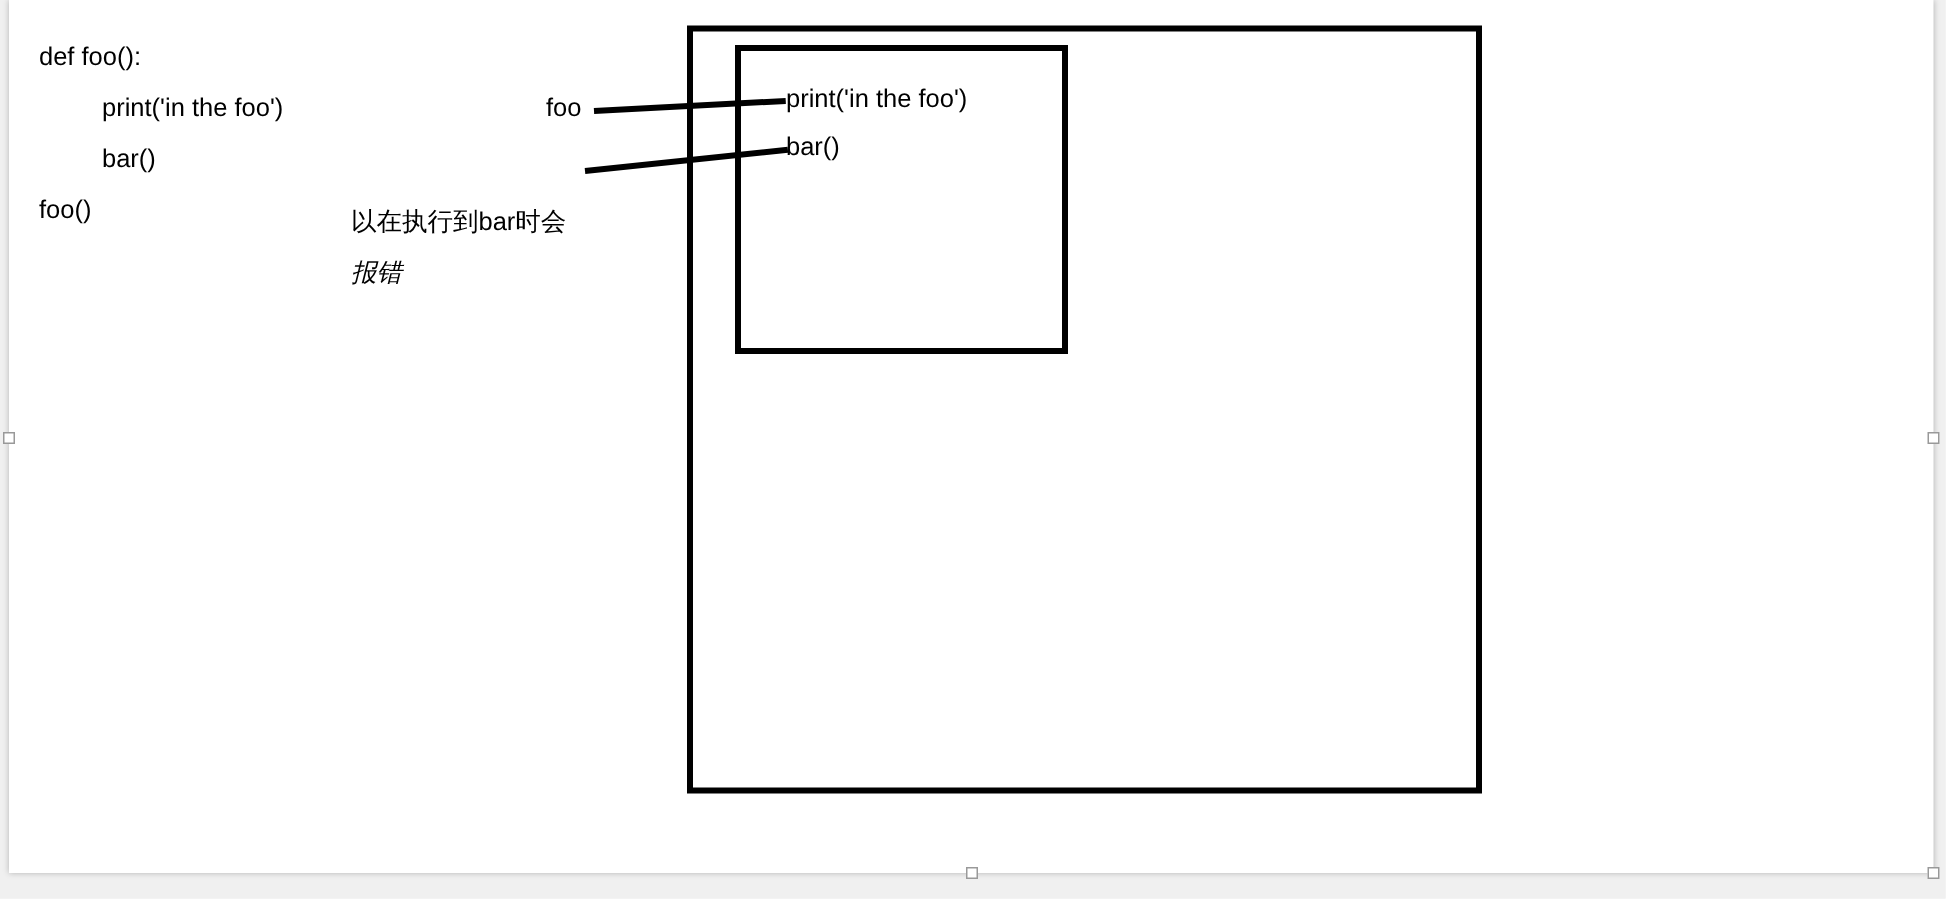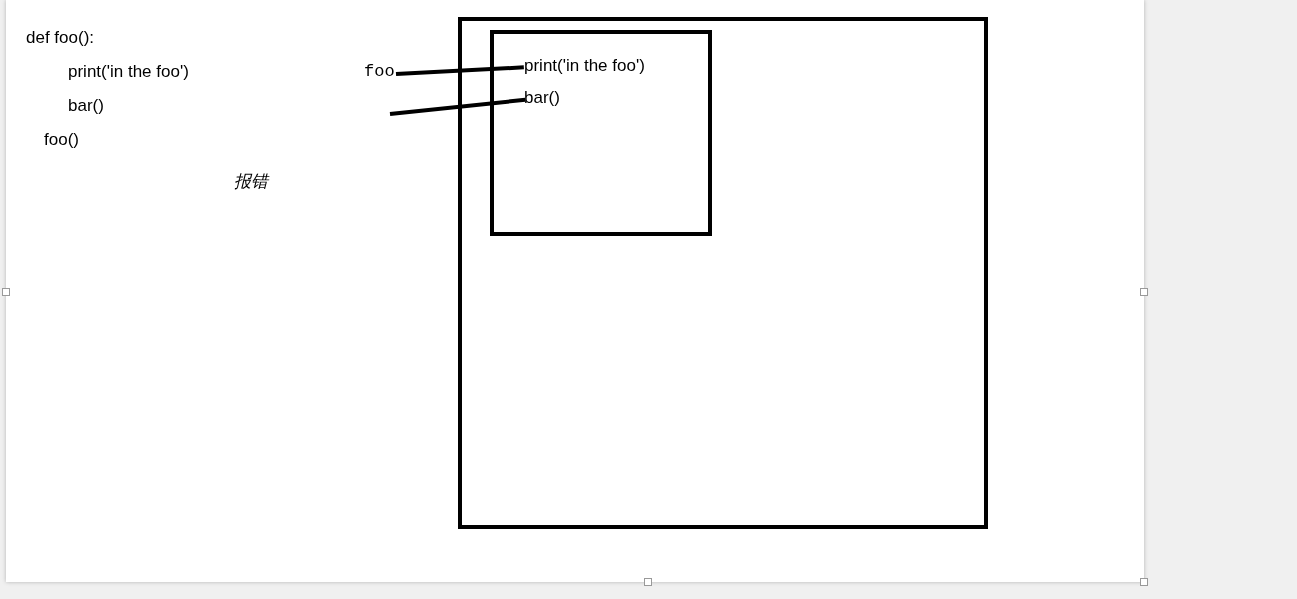--- a/index.html
+++ b/index.html
@@ -8,21 +8,21 @@
     width: 1297px;
     height: 599px;
     background: #f0f0f0;
     font-family: "Microsoft YaHei", Arial, sans-serif;
     position: relative;
   }
   .page {
     position: absolute;
     left: 6px;
     top: 0;
-    width: 1138px;
+    width: 1283px;
     height: 582px;
     background: #ffffff;
     box-shadow: 0 0 4px rgba(0,0,0,0.25);
   }
   .txt {
     position: absolute;
     font-size: 17px;
     color: #000;
     white-space: nowrap;
   }
@@ -57,24 +57,25 @@
   }
 </style>
 </head>
 <body>
 
 <div class="page">
 
   <div class="txt" style="left:20px; top:28px;">def foo():</div>
   <div class="txt" style="left:62px; top:62px;">print('in the foo')</div>
   <div class="txt" style="left:62px; top:96px;">bar()</div>
-  <div class="txt" style="left:38px; top:130px;">foo()</div>
+  <div class="txt" style="left:20px; top:130px;">foo()</div>
 
-  <div class="txt" style="left:358px; top:62px;font-family:Liberation Mono, monospace;">foo</div>
+  <div class="txt" style="left:358px; top:62px;">foo</div>
 
+  <div class="txt" style="left:228px; top:136px;">以在执行到bar时会</div>
   <div class="txt" style="left:228px; top:170px;font-style:italic;">报错</div>
 
   <div class="outer-box"></div>
 
   <div class="inner-box"></div>
 
   <div class="txt" style="left:518px; top:56px;">print('in the foo')</div>
   <div class="txt" style="left:518px; top:88px;">bar()</div>
 
   <div class="line" style="left:390px; top:72px; width:128px; transform: rotate(-3deg);"></div>

